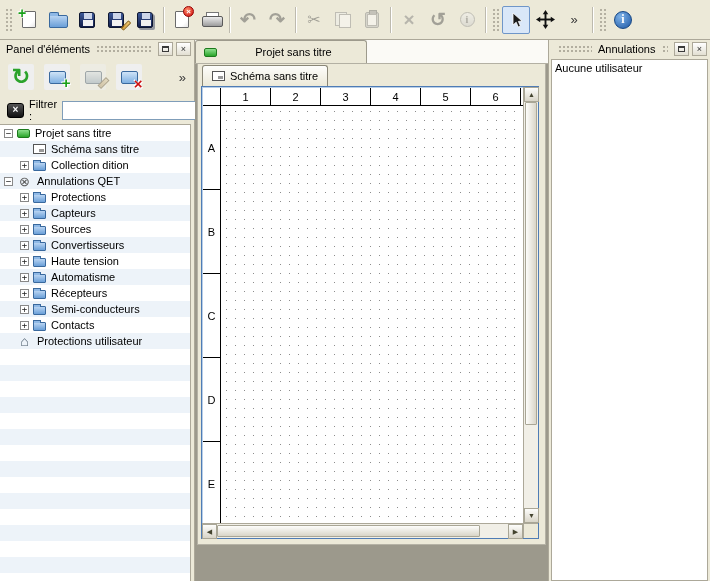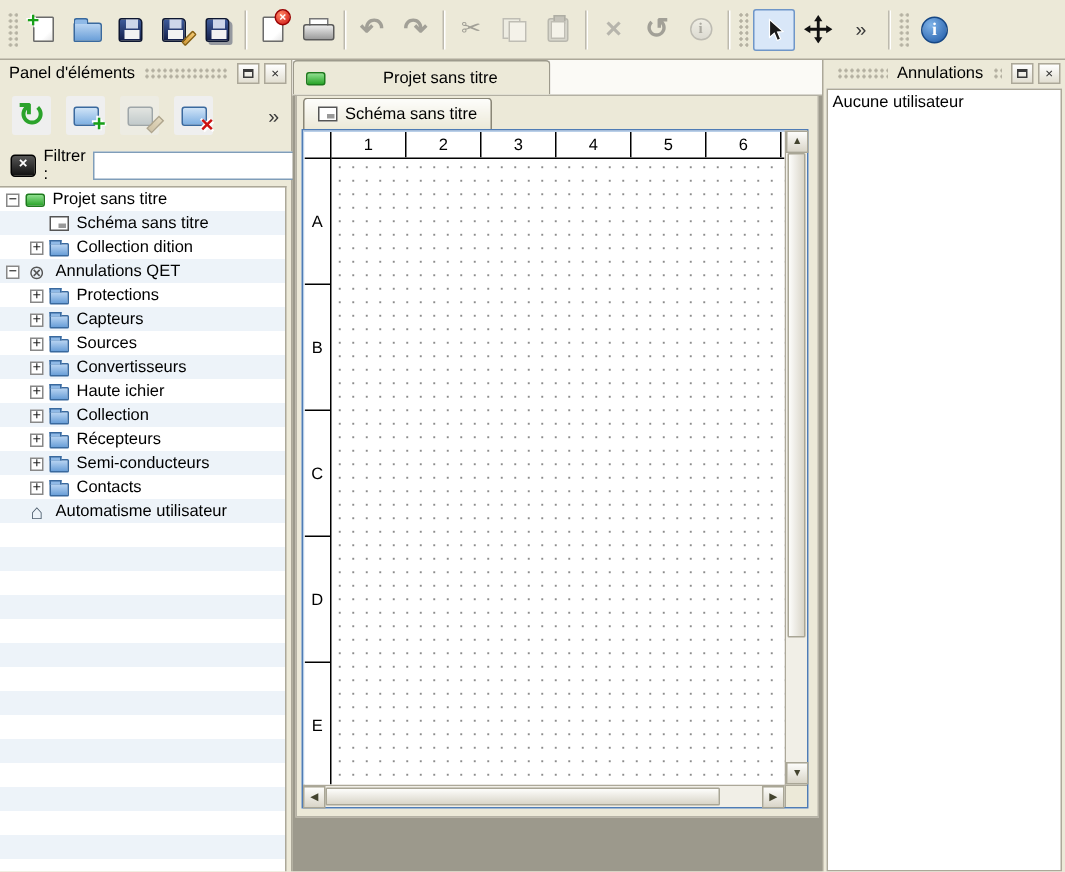--- a/index.html
+++ b/index.html
@@ -313,46 +313,46 @@
             <span class="tree-label">Sources</span>
           </div>
           <div class="tree-row lvl1">
             <span class="exp">+</span>
             <span class="ti ti-folder"></span>
             <span class="tree-label">Convertisseurs</span>
           </div>
           <div class="tree-row lvl1">
             <span class="exp">+</span>
             <span class="ti ti-folder"></span>
-            <span class="tree-label">Haute ichier</span>
-          </div>
-          <div class="tree-row lvl1">
-            <span class="exp">+</span>
-            <span class="ti ti-folder"></span>
-            <span class="tree-label">Collection</span>
+            <span class="tree-label">Haute tension</span>
+          </div>
+          <div class="tree-row lvl1">
+            <span class="exp">+</span>
+            <span class="ti ti-folder"></span>
+            <span class="tree-label">Automatisme</span>
           </div>
           <div class="tree-row lvl1">
             <span class="exp">+</span>
             <span class="ti ti-folder"></span>
             <span class="tree-label">Récepteurs</span>
           </div>
           <div class="tree-row lvl1">
             <span class="exp">+</span>
             <span class="ti ti-folder"></span>
             <span class="tree-label">Semi-conducteurs</span>
           </div>
           <div class="tree-row lvl1">
             <span class="exp">+</span>
             <span class="ti ti-folder"></span>
             <span class="tree-label">Contacts</span>
           </div>
           <div class="tree-row lvl0">
             <span class="exp hidden"></span>
             <span class="ti ti-home">⌂</span>
-            <span class="tree-label">Automatisme utilisateur</span>
+            <span class="tree-label">Protections utilisateur</span>
           </div>
         </div>
     </div>
 
     <div class="center">
       <div class="mdi-tabbar">
         <div class="mdi-tab">
           <span class="ti ti-project"></span>
           <span class="mdi-tab-label">Projet sans titre</span>
         </div>

